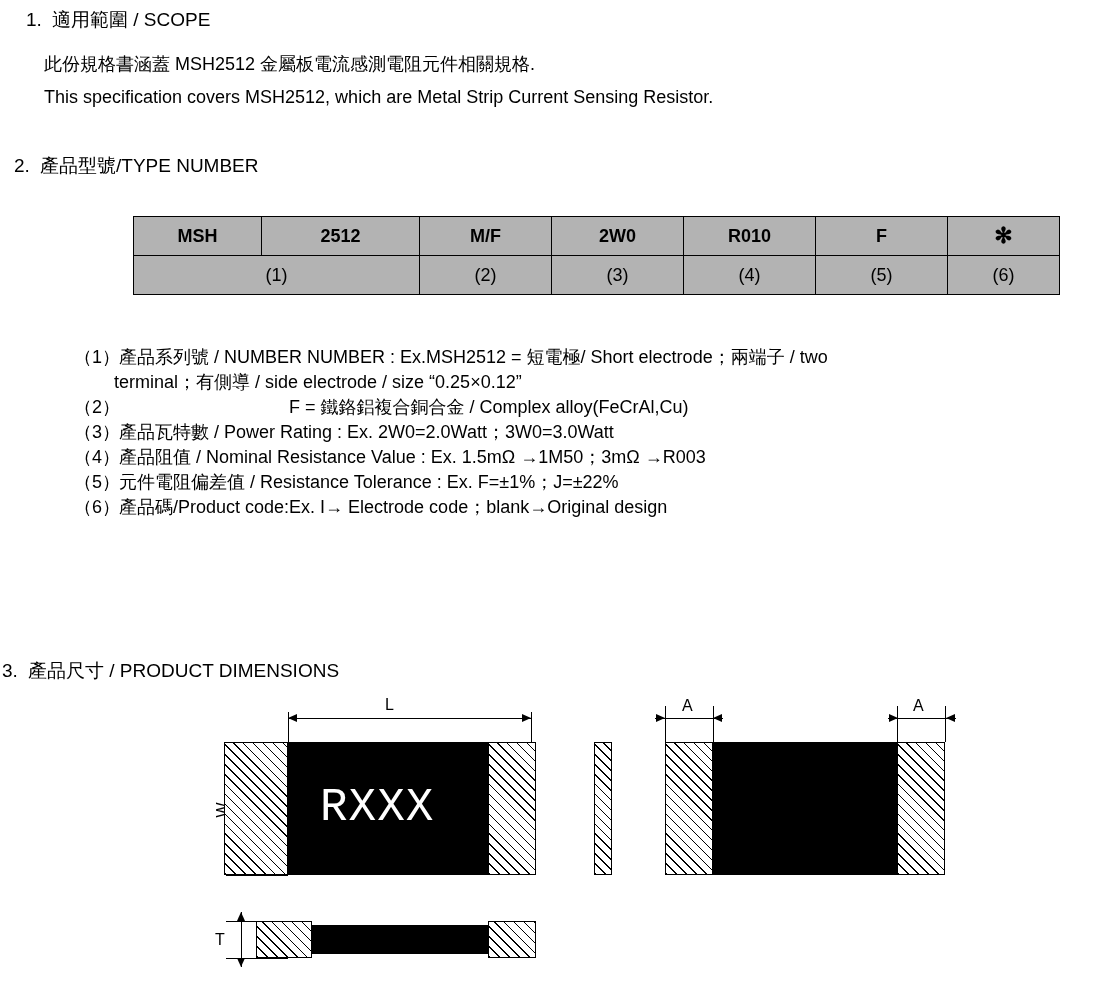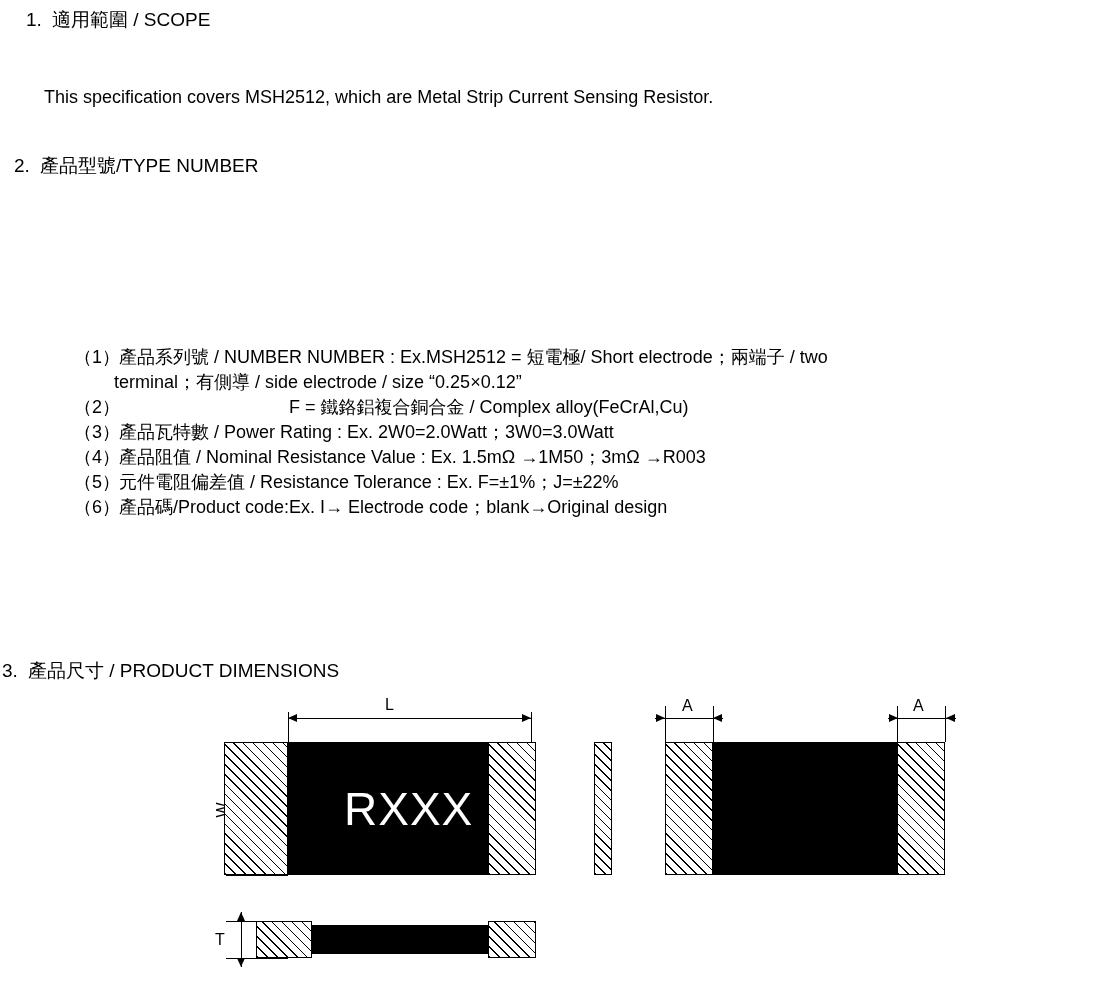--- a/index.html
+++ b/index.html
@@ -183,26 +183,48 @@
 </style>
 </head>
 <body>
 
 <div class="page">
 
   <div class="sec-head" style="left:14px; top:8px;margin-left:12px;">
     <span class="sec-num">1.</span><span>適用範圍 / SCOPE</span>
   </div>
 
+  <div class="para" style="left:44px; top:52px;">此份規格書涵蓋 MSH2512 金屬板電流感測電阻元件相關規格.</div>
   <div class="para" style="left:44px; top:85px;">This specification covers MSH2512, which are Metal Strip Current Sensing Resistor.</div>
 
   <div class="sec-head" style="left:14px; top:154px;">
     <span class="sec-num">2.</span><span>產品型號/TYPE NUMBER</span>
   </div>
 
+  <table class="tn-table">
+    <tbody>
+        <tr class="row-codes">
+      <td class="c1">MSH</td>
+      <td class="c2">2512</td>
+      <td class="c3">M/F</td>
+      <td class="c4">2W0</td>
+      <td class="c5">R010</td>
+      <td class="c6">F</td>
+      <td class="c7 star">✻</td>
+    </tr>
+    <tr>
+      <td colspan="2">(1)</td>
+      <td class="c3">(2)</td>
+      <td class="c4">(3)</td>
+      <td class="c5">(4)</td>
+      <td class="c6">(5)</td>
+      <td class="c7">(6)</td>
+    </tr>
+  </tbody>
+    </table>
 
   <div class="legend">
 
     <div class="leg-row" style="margin-top:0;">
       <span class="leg-mark">（1）</span>
       <span class="leg-body">產品系列號 / NUMBER NUMBER : Ex.MSH2512 = 短電極/ Short electrode；兩端子 / two</span>
       <span class="leg-cont" style="margin-left:40px;">terminal；有側導 / side electrode / size “0.25×0.12”</span>
     </div>
 
     <div class="leg-row">
@@ -245,21 +267,21 @@
 
   <div class="draw ext-line-h" style="left:226px; top:742px; width:62px;"></div>
   <div class="draw ext-line-h" style="left:226px; top:875px; width:62px;"></div>
   <div class="draw dimline-v" style="left:241px; top:742px; height:133px;"></div>
   <div class="draw arrow-u" style="left:237px; top:742px;"></div>
   <div class="draw arrow-d" style="left:237px; top:866px;"></div>
   <div class="dim-label vert" style="left:215px; top:802px;">W</div>
 
   <div class="draw hatch" style="left:224px; top:742px; width:64px; height:133px;"></div>
   <div class="draw body-black" style="left:288px; top:742px; width:200px; height:133px;">
-    <div class="rxxx" style="position:absolute; left:56px; top:40px;">RXXX</div>
+    <div class="rxxx" style="position:absolute; left:32px; top:40px;font-family:Liberation Mono, monospace;">RXXX</div>
   </div>
   <div class="draw hatch" style="left:488px; top:742px; width:48px; height:133px;"></div>
 
   <div class="draw hatch" style="left:594px; top:742px; width:18px; height:133px;"></div>
 
   <div class="draw ext-line" style="left:665px; top:706px; height:36px;"></div>
   <div class="draw ext-line" style="left:713px; top:706px; height:36px;"></div>
   <div class="draw dimline-h" style="left:655px; top:718px; width:68px;"></div>
   <div class="draw arrow-r" style="left:656px; top:714px;"></div>
   <div class="draw arrow-l" style="left:713px; top:714px;"></div>

